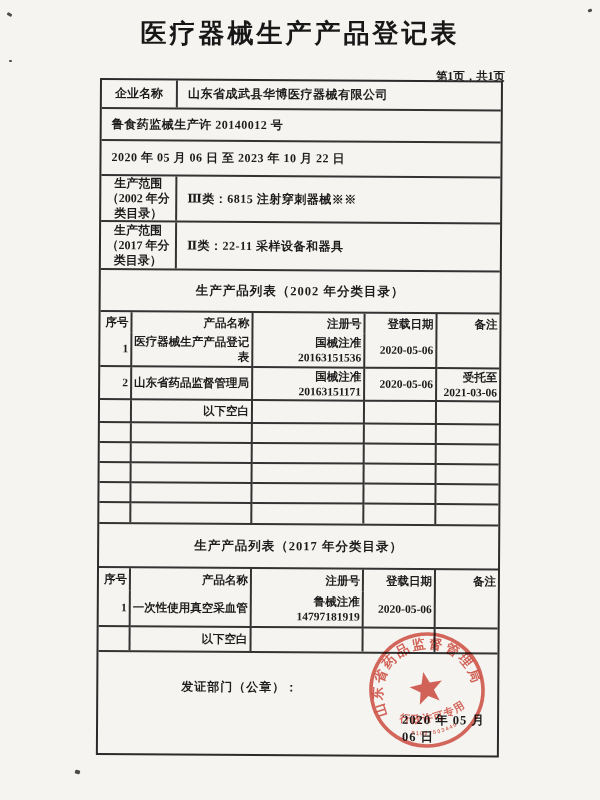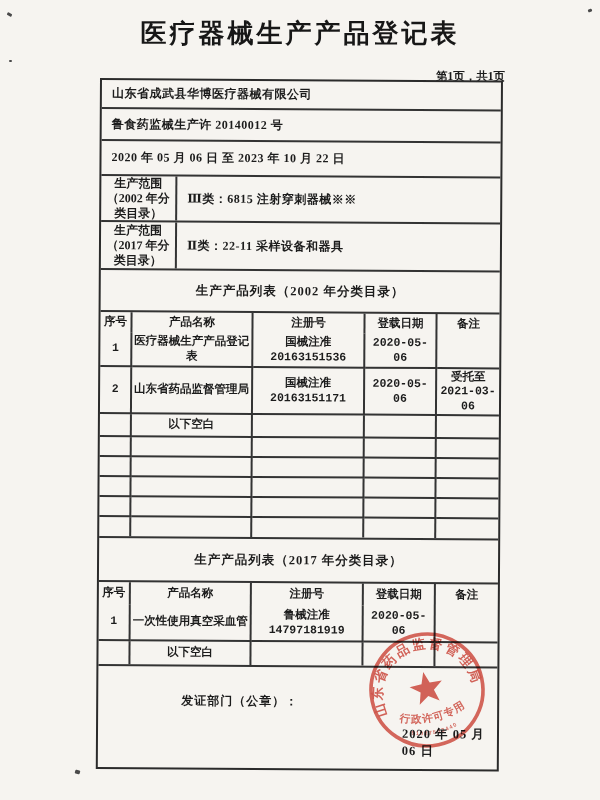--- a/index.html
+++ b/index.html
@@ -38,23 +38,23 @@
     font-size:12px;font-weight:bold;letter-spacing:0.5px;
   }
   .section-title{
     border-bottom:2px solid #333;display:flex;align-items:center;justify-content:center;
     font-size:12.5px;font-weight:bold;letter-spacing:1px;
   }
   table.products{
     width:100%;border-collapse:collapse;table-layout:fixed;
   }
   table.products th, table.products td{
-    border:2px solid #333;text-align:center;vertical-align:middle;
+    border:2px solid #333;text-align:right;vertical-align:middle;
     font-size:11.5px;font-weight:bold;white-space:pre-line;line-height:1.25;
-    padding:1px 2px;overflow:hidden;font-family:Liberation Mono, monospace;
+    padding:1px 2px;overflow:hidden;
   }
   table.products tr > *:first-child{border-left:none;}
   table.products tr > *:last-child{border-right:none;}
   table.products tr:first-child > *{border-top:none;}
   .products-wrap{border-bottom:2px solid #333;}
   .products-wrap table.products tr:last-child > *{border-bottom:none;}
   .footer-cell{position:relative;height:101px;}
   .issuer-label{
     position:absolute;left:43px;top:26px;font-size:12px;font-weight:bold;letter-spacing:1px;margin-left:40px;
   }
@@ -76,20 +76,21 @@
 <div class="speck" style="left:588px;top:9px;width:4px;height:3px;transform:rotate(-20deg);"></div>
 <div class="speck" style="left:75px;top:770px;width:5px;height:4px;transform:rotate(15deg);"></div>
 <div class="speck" style="left:9px;top:60px;width:3px;height:2px;"></div>
 
 <div class="doc-title">医疗器械生产产品登记表</div>
 <div class="page-info">第1页，共1页</div>
 
 <div class="sheet-table">
 
   <div class="info-row" style="height:27px;">
+    <div class="info-label">企业名称</div>
     <div class="info-value">山东省成武县华博医疗器械有限公司</div>
   </div>
   <div class="info-row" style="height:30px;">
     <div class="info-value">鲁食药监械生产许 20140012 号</div>
   </div>
   <div class="info-row" style="height:33px;">
     <div class="info-value">2020 年 05 月 06 日  至 2023 年 10 月 22 日</div>
   </div>
   <div class="info-row" style="height:44px;">
     <div class="info-label">生产范围

